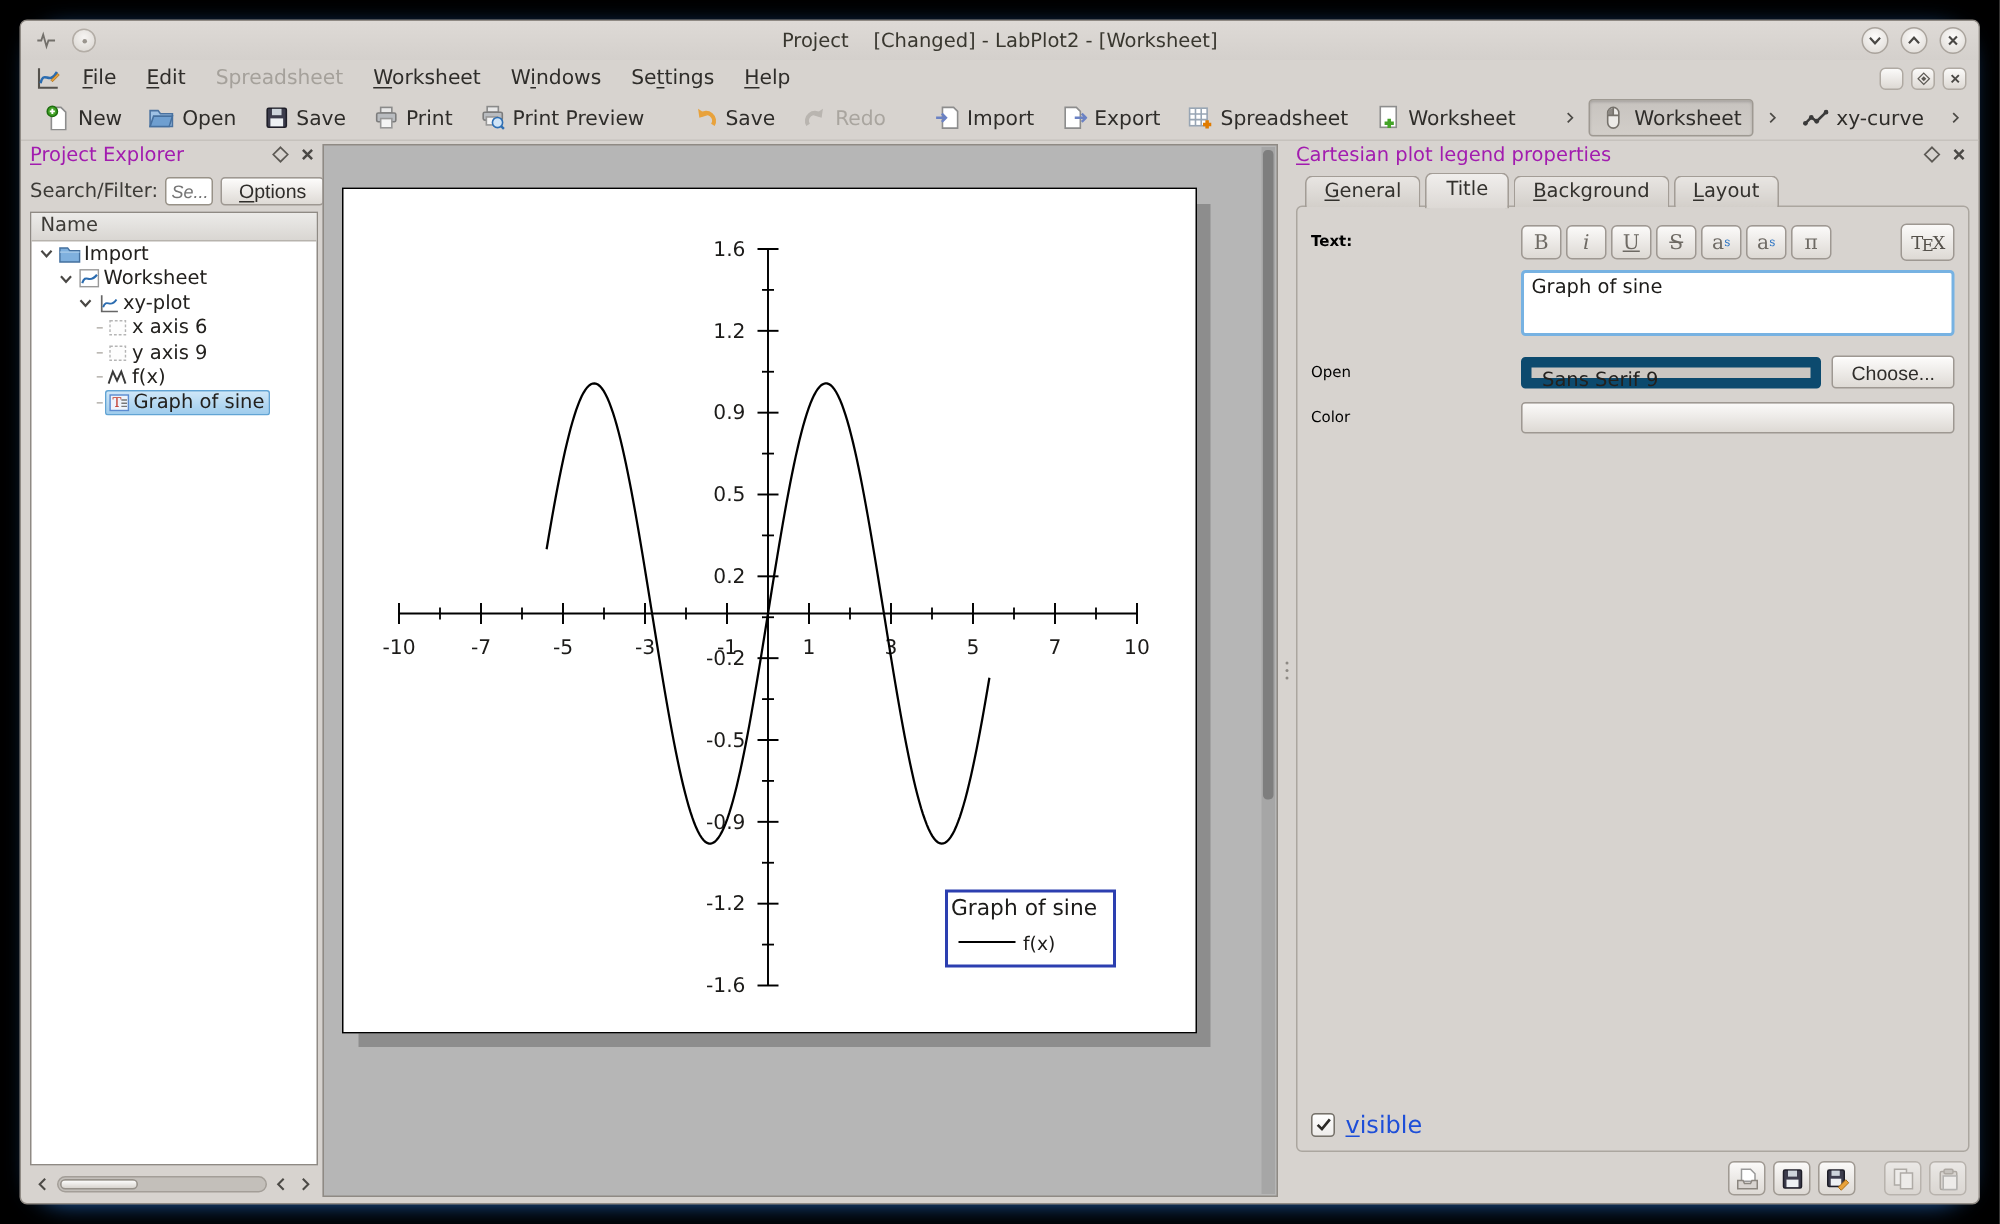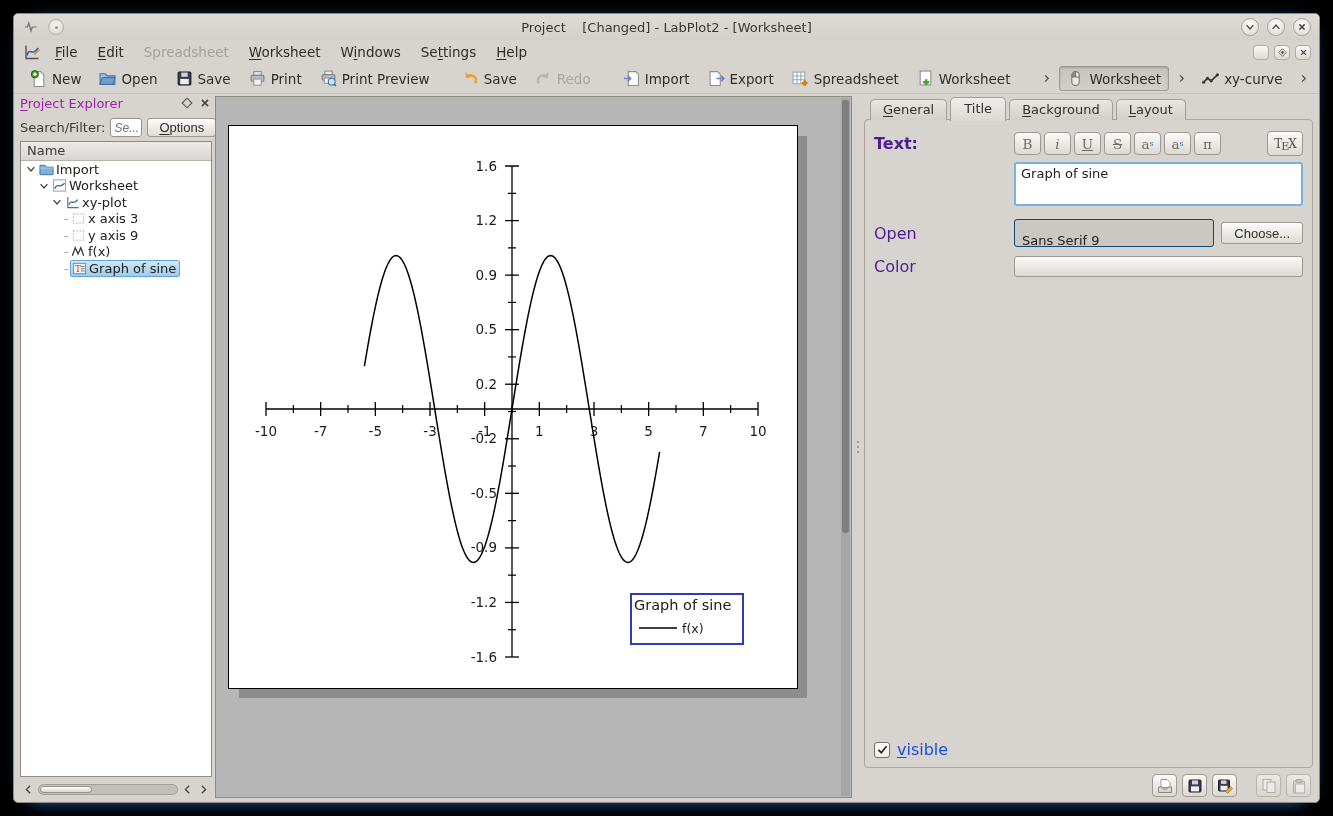--- a/index.html
+++ b/index.html
@@ -93,36 +93,36 @@
 
   
   .rdock { width:449px; display:flex; flex-direction:column; min-height:0; }
   .tabs { display:flex; gap:3px; padding:3px 0 0 6px; position:relative; z-index:2; }
   .tab { font-size:13px; color:#33312d; padding:2px 12px 3px; border:1px solid #a39d96;
     border-bottom:none; border-radius:5px 5px 0 0; background:linear-gradient(#e8e5e2,#d3cfca); }
   .tab.active { background:linear-gradient(#f0eeec,#dcd8d4); padding:3px 13px 5px; margin-top:-2px; margin-bottom:-1px; }
   .prop-frame { flex:1; border:1px solid #aba69f; border-radius:4px; margin-top:-1px;
     padding:11px 9px 8px; display:flex; flex-direction:column; min-height:0; }
   .prow { display:grid; grid-template-columns:140px 1fr; align-items:center; margin-bottom:9px; }
-  .plabel { font-size:16px; color:#4c1d95; }
+  .plabel { font-size:10px; color:#000000; }
   .plabel.bold { font-weight:bold; }
   .fmt-row { display:flex; align-items:center; gap:3px; }
   .fmt-btn { width:27px; height:23px; border:1px solid #9e9892; border-radius:4px;
     background:linear-gradient(#fbfaf9,#ddd9d4); display:flex; align-items:center; justify-content:center;
     font-family:"DejaVu Serif", serif; font-size:13.5px; color:#6e6a64; }
   .fmt-btn sup,.fmt-btn sub { font-size:8px; color:#2f76c4; }
   .tex-btn { margin-left:auto; width:36px; height:25px; border:1px solid #9e9892; border-radius:4px;
     background:linear-gradient(#fbfaf9,#ddd9d4); display:flex; align-items:center; justify-content:center;
     font-family:"DejaVu Serif", serif; font-size:12px; color:#55514b; letter-spacing:-1px; }
   .tex-btn .e { display:inline-block; transform:translateY(2.5px); font-size:11px; }
   .title-textarea { width:100%; height:44px; resize:none; border:2px solid #77b2e2; border-radius:3px;
     font-family:"DejaVu Sans", sans-serif; font-size:13px; color:#1d1c1a; padding:2px 5px;
     outline:none; background:#fff; }
-  .lineedit { height:21px; background:#cbc7c2; border:1px solid #0c4a6e; border-radius:3px;
-    font-size:13px; color:#23211e; padding:13px 7px; flex:1; }
+  .lineedit { height:21px; background:#cbc7c2; border:7px solid #0c4a6e; border-radius:3px;
+    font-size:13px; color:#23211e; padding:1px 7px; flex:1; }
   .font-cell { display:flex; gap:7px; align-items:center; }
   .choose-btn { padding:1px 12px; height:22px; }
   .color-btn { height:21px; border:1px solid #9e9892; border-radius:3px; flex:1;
     background:linear-gradient(#fbfaf9,#ddd9d4); padding:3px 4px; }
   .color-swatch { width:100%; height:100%; background:#000; }
   .visible-row { margin-top:auto; display:flex; align-items:center; gap:7px; }
   .checkbox { width:16px; height:16px; border:1px solid #76726b; border-radius:3px;
     background:linear-gradient(#ffffff,#eeecea); display:flex; align-items:center; justify-content:center; }
   .cb-label { font-size:16px; color:#1d4ed8; }
   .dock-buttons { height:30px; display:flex; justify-content:flex-end; align-items:center;
@@ -444,21 +444,21 @@
               </span>
             </div>
             <div class="tree-row" style="padding-left: 43px;">
               <span class="branch">–</span>
               <span class="sel-wrap">
                 <span class="ic" style="width:15px;height:15px">
                   <svg viewBox="0 0 16 16">
                     <rect x="2.5" y="3" width="11" height="10" fill="#fdfdfd" stroke="#b5b5b5" stroke-dasharray="2 1.4"></rect>
                   </svg>
                 </span>
-                <span class="tree-label">x axis 3</span>
+                <span class="tree-label">x axis 6</span>
               </span>
             </div>
             <div class="tree-row" style="padding-left: 43px;">
               <span class="branch">–</span>
               <span class="sel-wrap">
                 <span class="ic" style="width:15px;height:15px">
                   <svg viewBox="0 0 16 16">
                     <rect x="2.5" y="3" width="11" height="10" fill="#fdfdfd" stroke="#b5b5b5" stroke-dasharray="2 1.4"></rect>
                   </svg>
                 </span>
@@ -590,20 +590,33 @@
         </div>
     </div>
 
     <div class="vsplit">
         <i></i>
         <i></i>
         <i></i>
       </div>
 
     <div class="rdock">
+      <div class="dock-title-row">
+        <span class="dock-title"><u>C</u>artesian plot legend properties</span>
+        <span class="ic dock-ico" id="rd-diamond">
+            <svg viewBox="0 0 16 16">
+              <path d="M8 2.5 13.5 8 8 13.5 2.5 8z" fill="none" stroke="#5c5954" stroke-width="1.3"></path>
+            </svg>
+          </span>
+        <span class="ic dock-ico" id="rd-close">
+            <svg viewBox="0 0 16 16">
+              <path d="M4.5 4.5 11.5 11.5M11.5 4.5 4.5 11.5" stroke="#4a4845" stroke-width="1.9"></path>
+            </svg>
+          </span>
+      </div>
       <div class="tabs" id="prop-tabs">
           <span class="tab"><u>G</u>eneral</span>
           <span class="tab active">Title</span>
           <span class="tab"><u>B</u>ackground</span>
           <span class="tab"><u>L</u>ayout</span>
         </div>
       <div class="prop-frame">
         <div class="prow" style="margin-bottom:6px">
           <span class="plabel bold">Text:</span>
           <span class="fmt-row" id="fmt-row">

